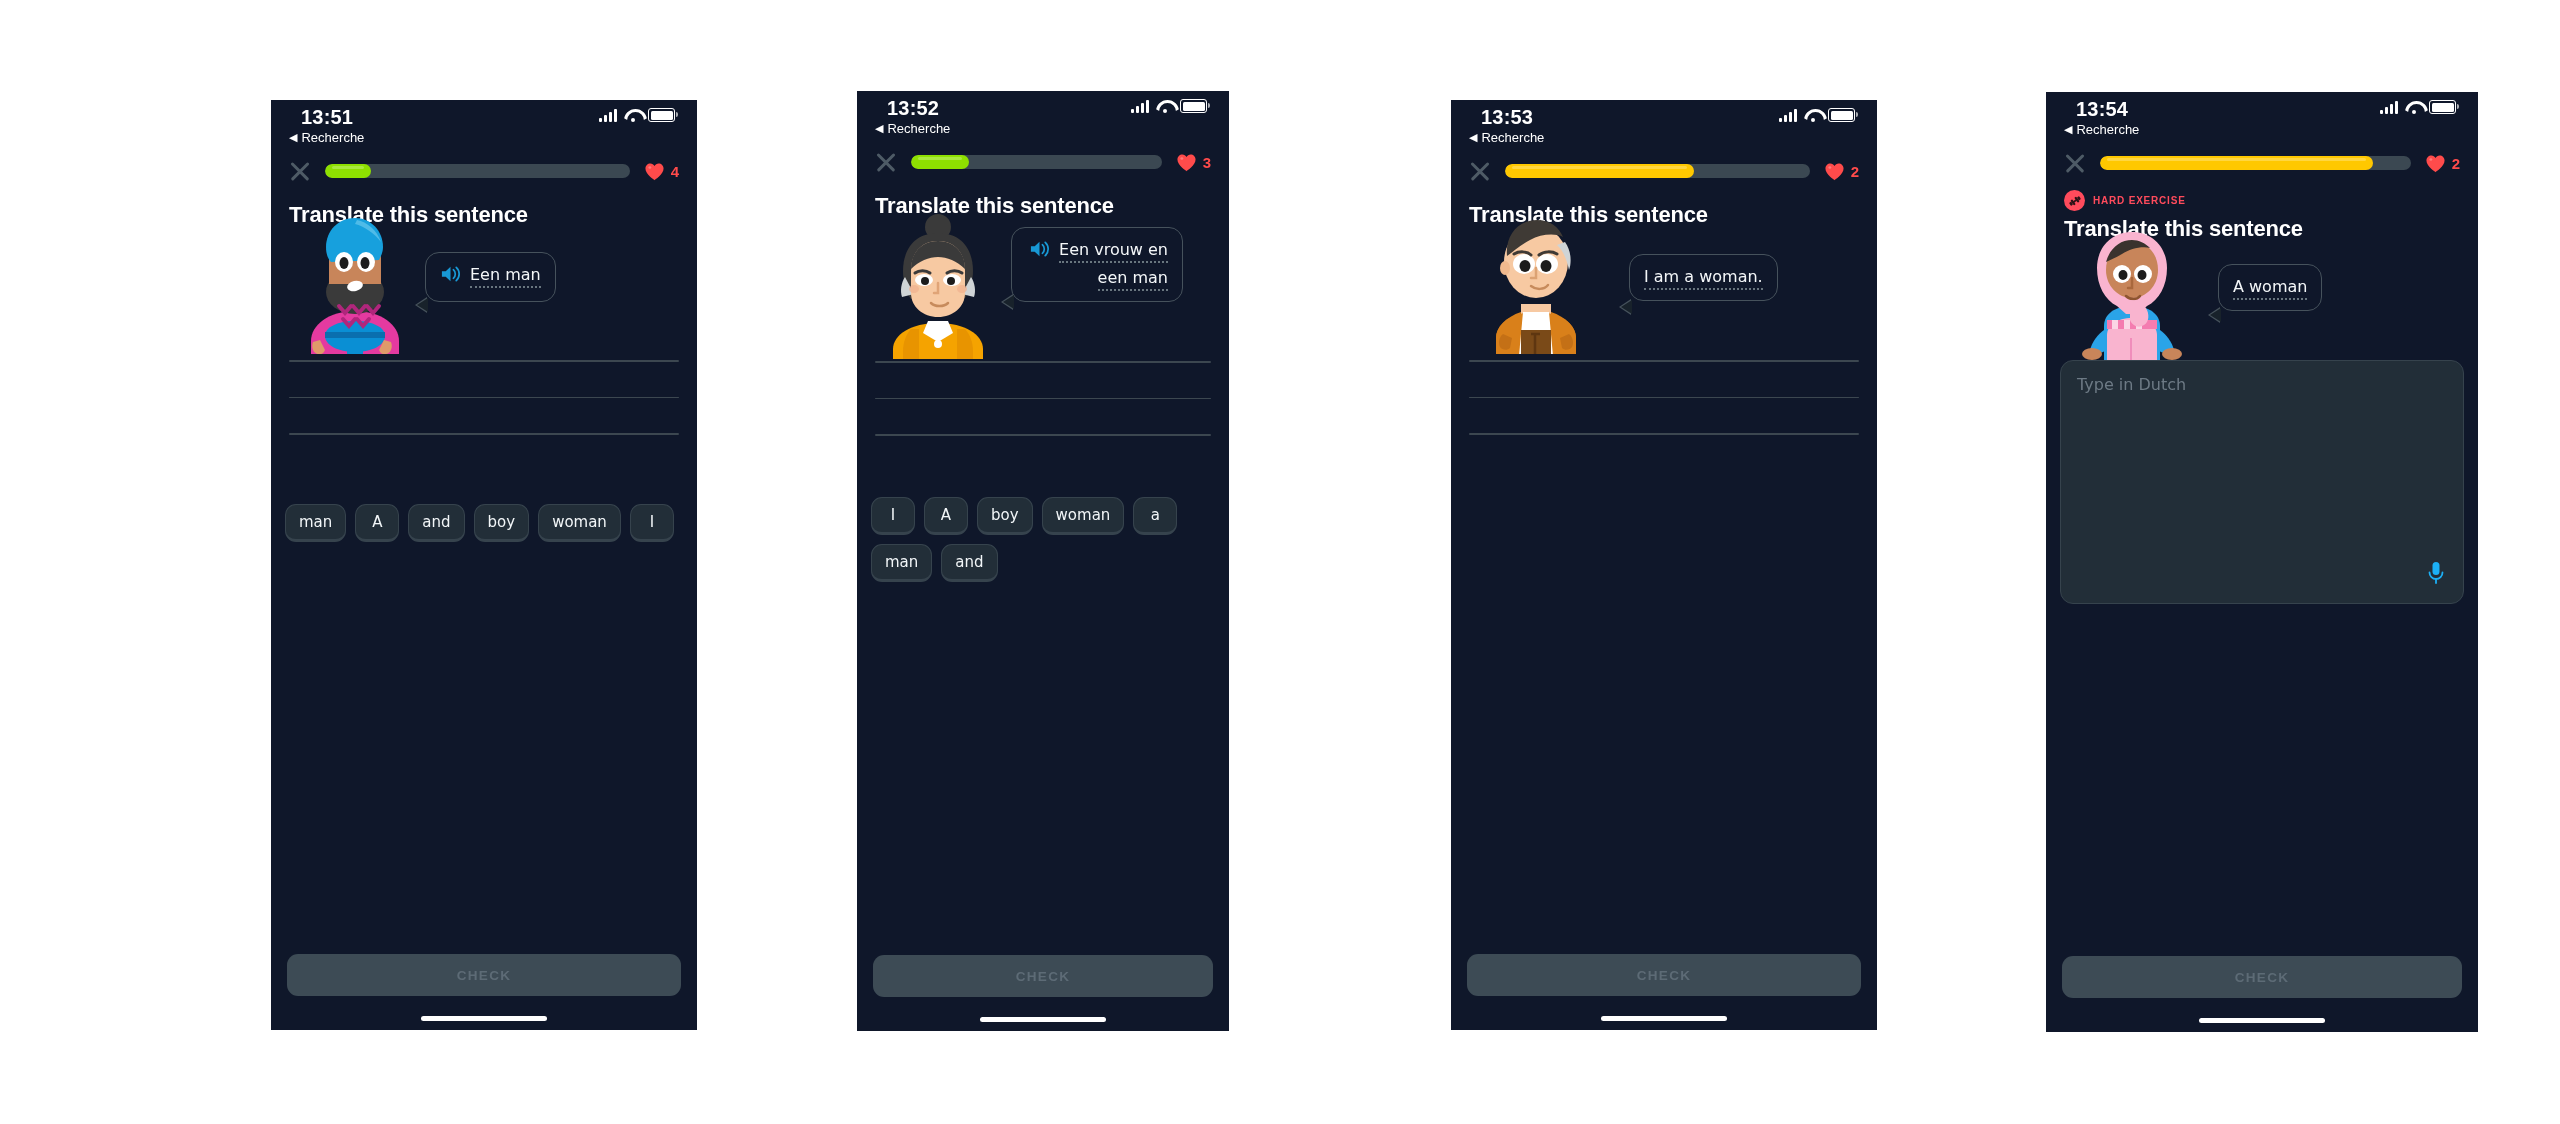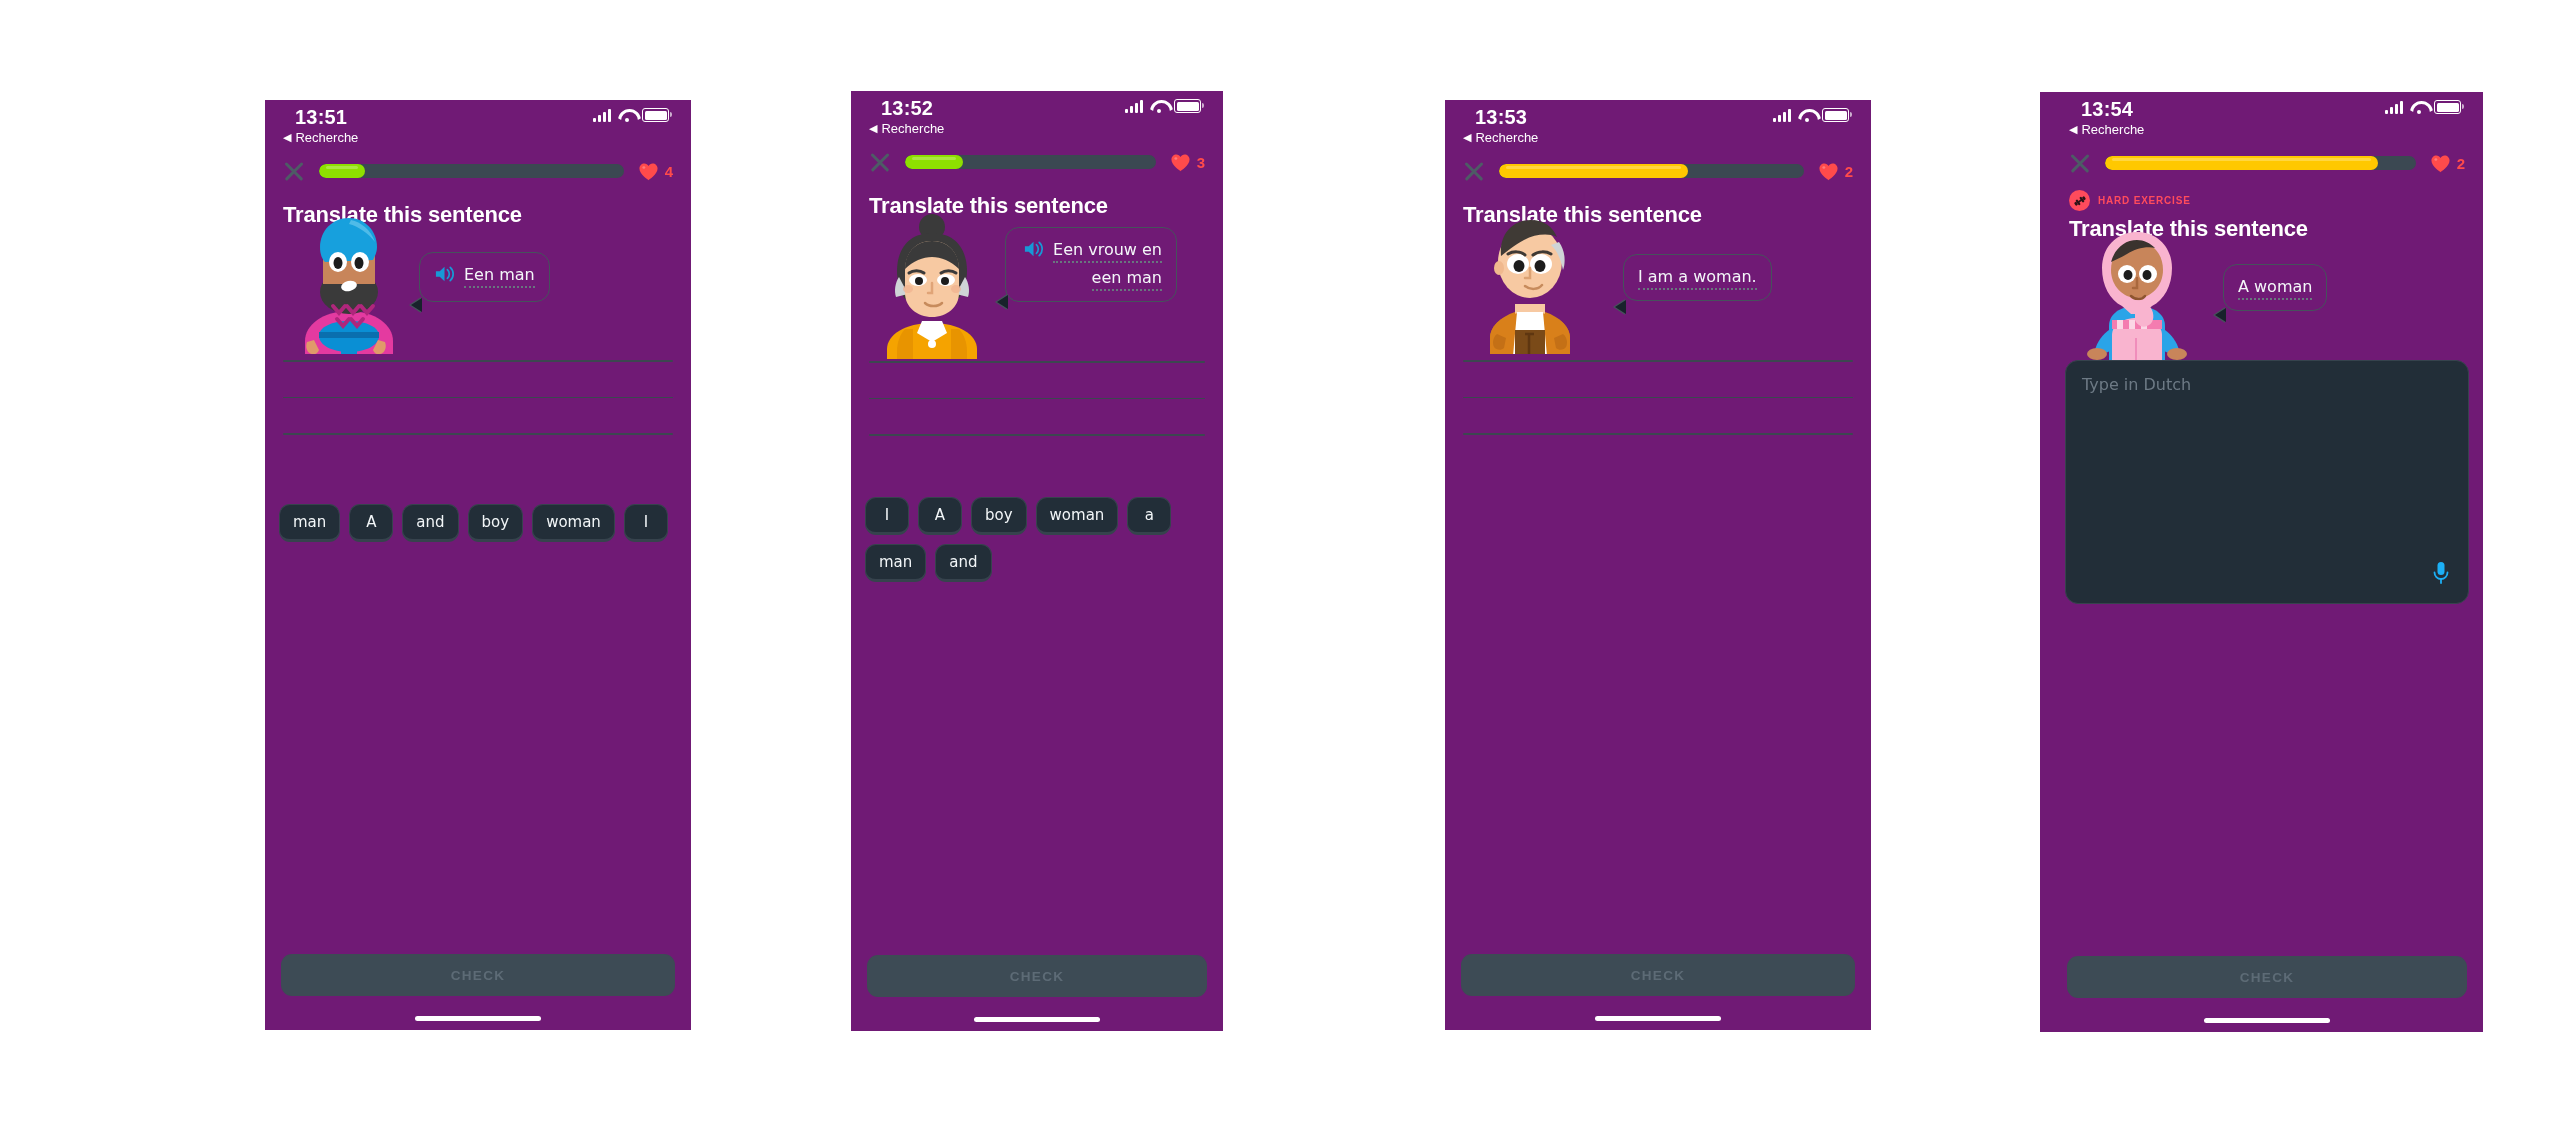--- a/index.html
+++ b/index.html
@@ -5,27 +5,27 @@
   html,body{margin:0;padding:0;}
   body{
     width:2560px;height:1124px;background:#ffffff;
     font-family:"Liberation Sans", sans-serif;
     overflow:hidden;position:relative;
   }
   .stage{position:absolute;inset:0;}
 
   
   .phone{
-    position:absolute;background:#701a75;overflow:hidden;
-    display:flex;flex-direction:column;
+    position:absolute;background:#0f172a;overflow:hidden;
+    display:flex;flex-direction:column;margin-left:6px;
   }
   .phone.p1{left:265px;top:100px;width:426px;height:930px;}
   .phone.p2{left:851px;top:91px;width:372px;height:940px;}
   .phone.p3{left:1445px;top:100px;width:426px;height:930px;}
-  .phone.p4{left:2040px;top:92px;width:432px;height:940px;padding-left:11px;}
+  .phone.p4{left:2040px;top:92px;width:432px;height:940px;}
 
   
   .statusbar{position:relative;height:48px;flex:0 0 auto;}
   .sb-time{position:absolute;left:30px;top:6px;color:#fff;font-size:20px;font-weight:bold;letter-spacing:.2px;}
   .sb-back{position:absolute;left:18px;top:30px;color:#fff;font-size:13px;display:flex;align-items:center;gap:4px;}
   .sb-back .tri{font-size:11px;line-height:1;}
   .sb-right{position:absolute;right:22px;top:8px;display:flex;align-items:center;gap:7px;}
   .bars{display:flex;align-items:flex-end;gap:2px;height:13px;}
   .bars i{display:block;width:3px;background:#fff;border-radius:1px;}
   .bars i:nth-child(1){height:4px;}

